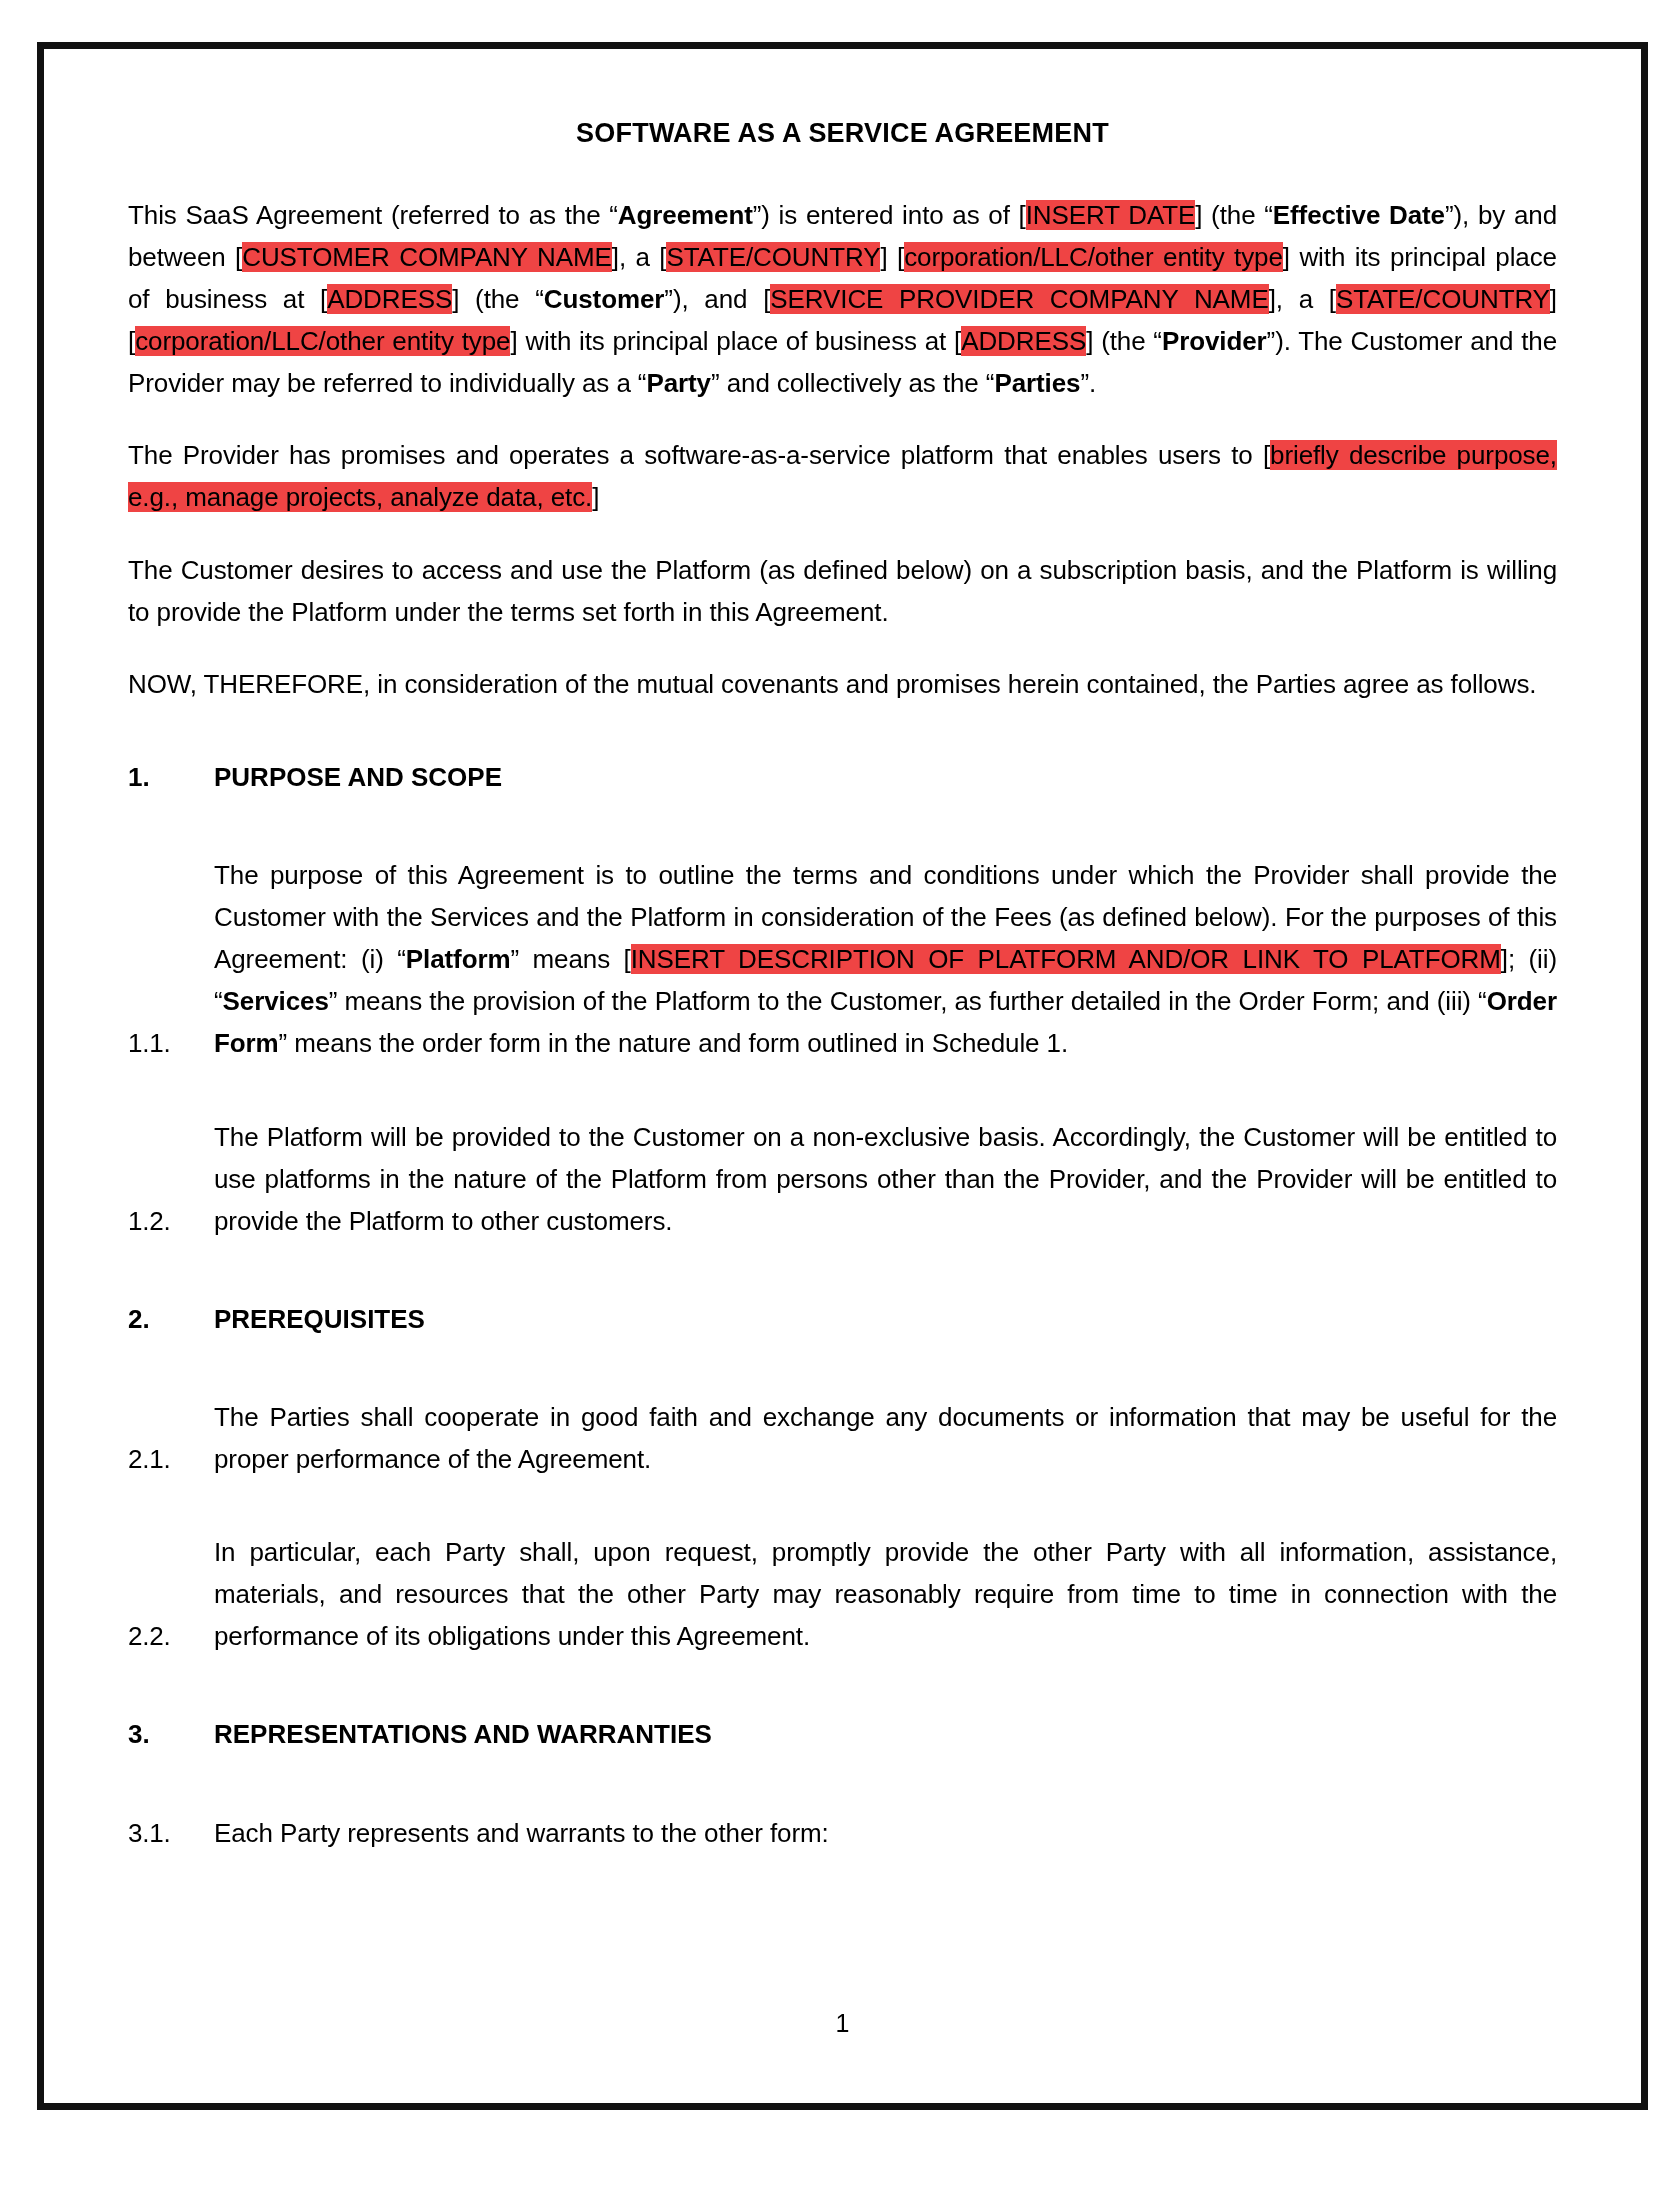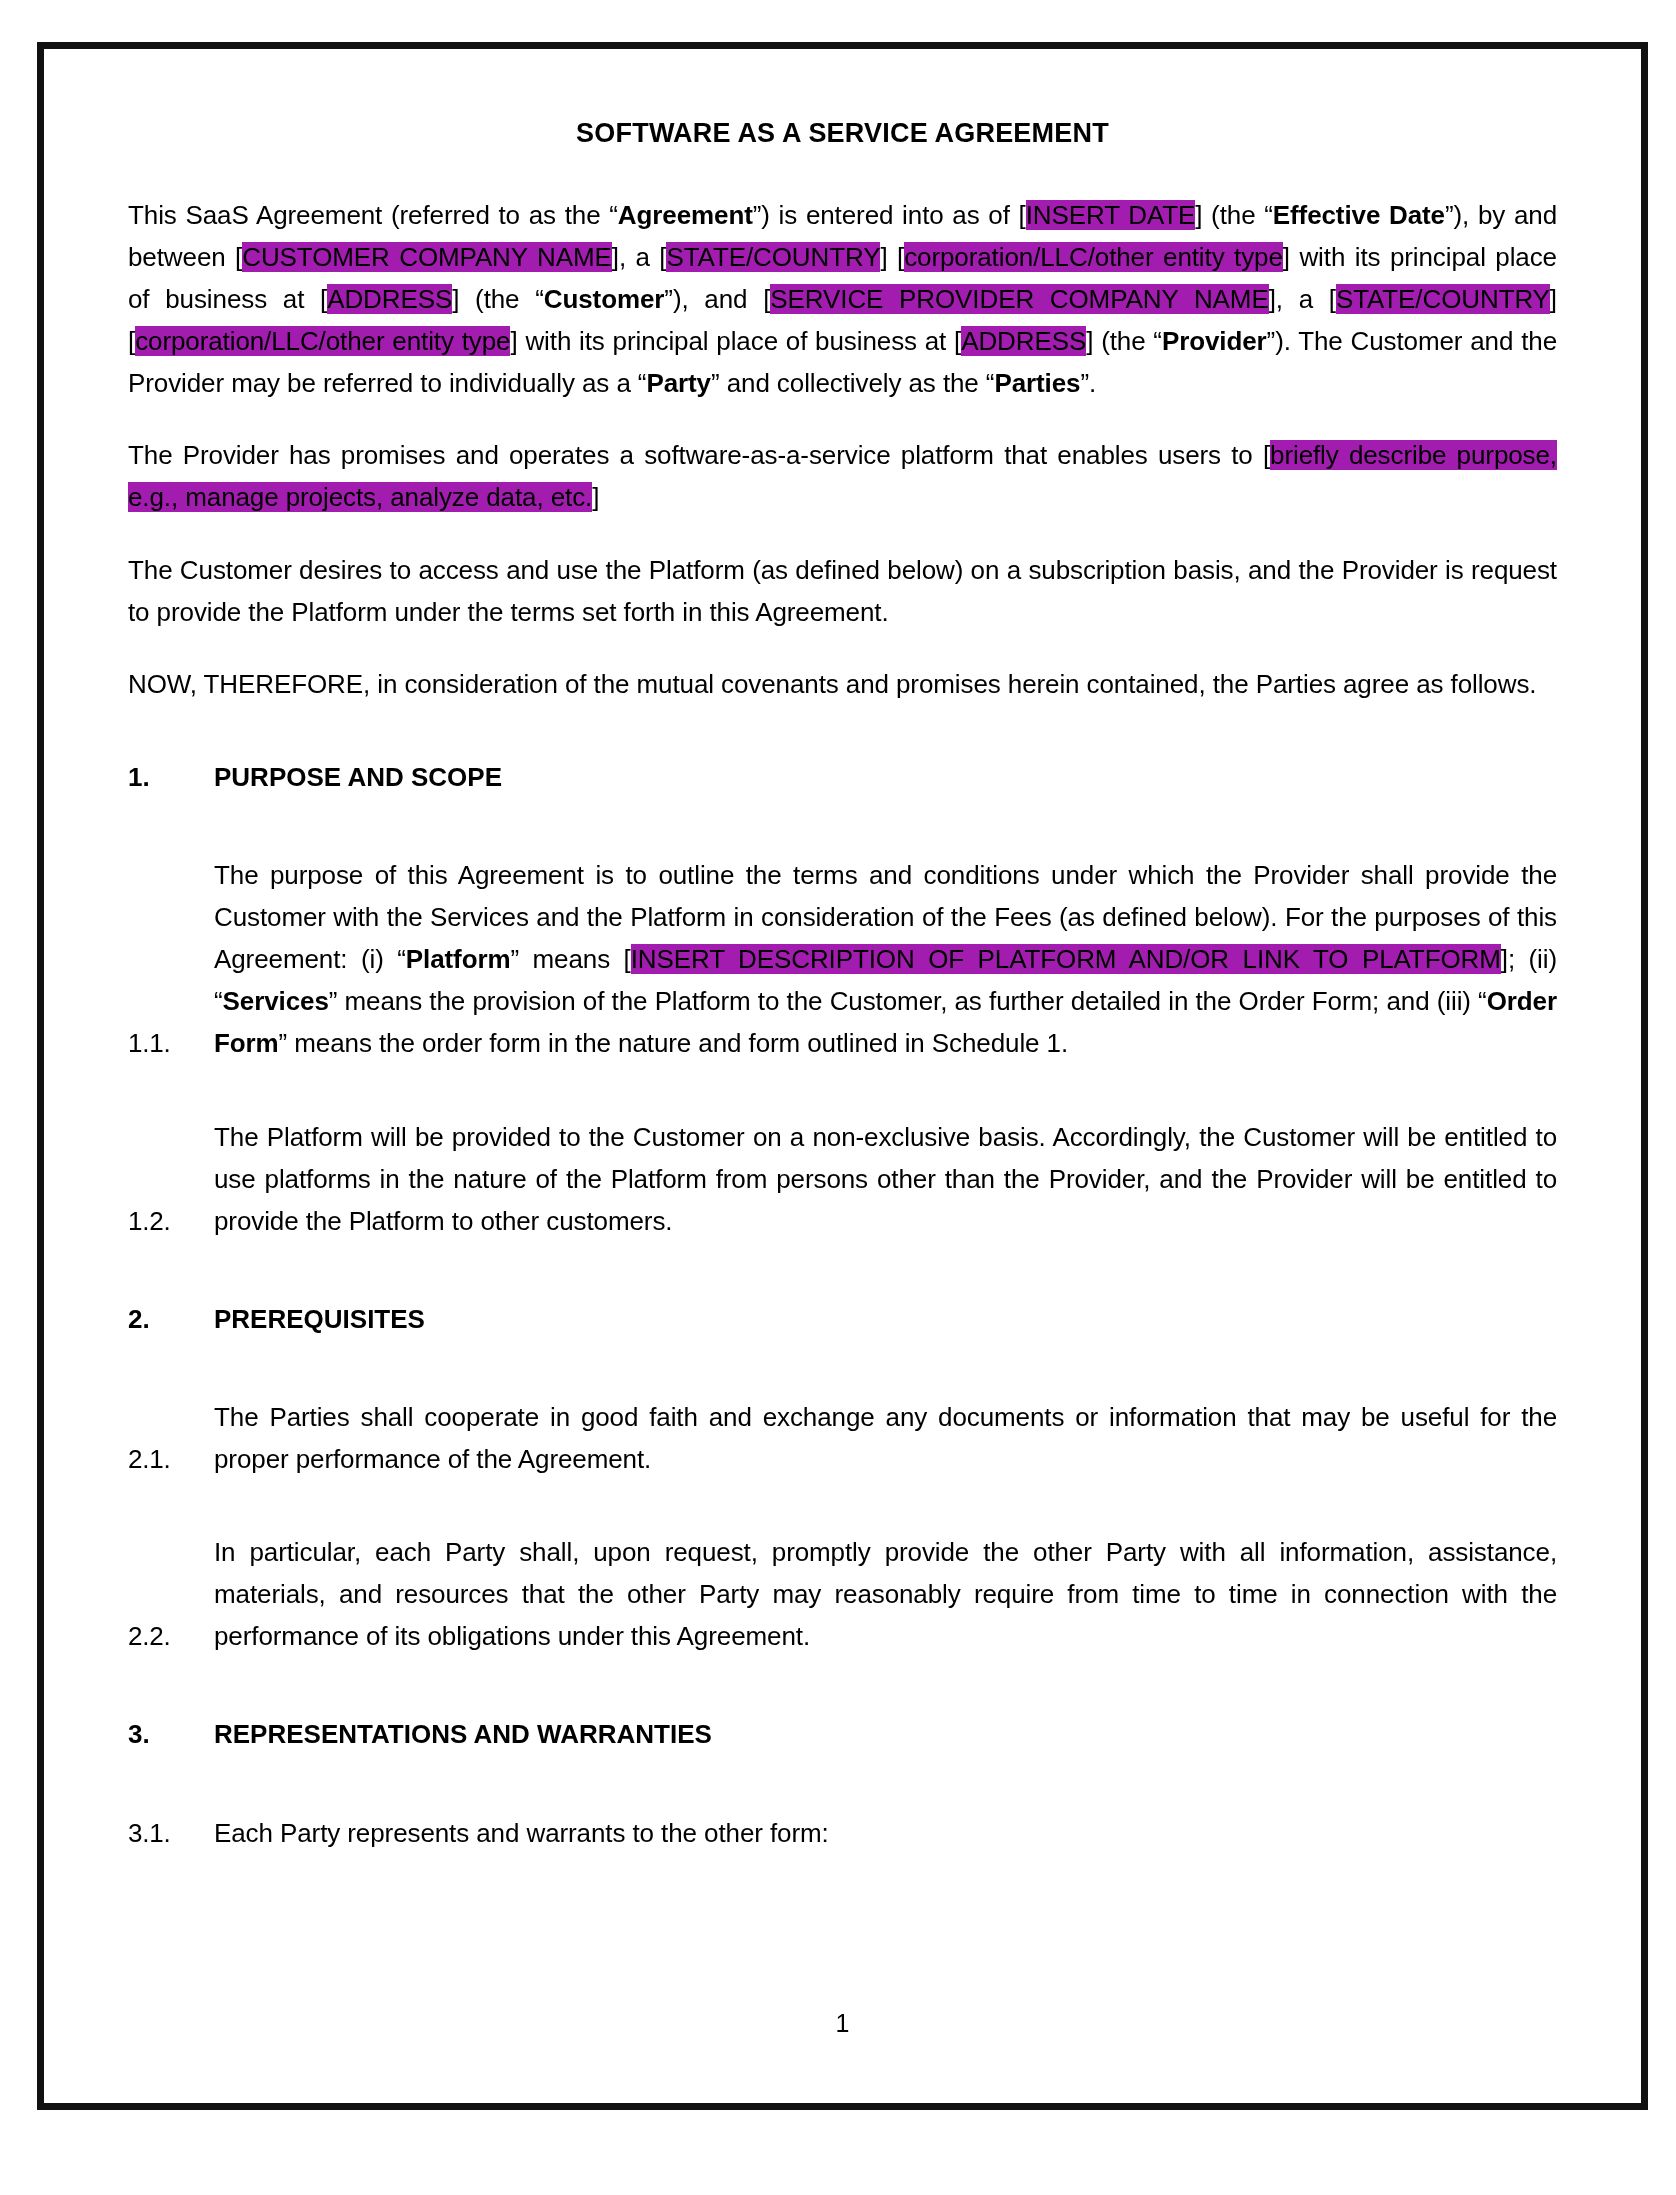--- a/index.html
+++ b/index.html
@@ -44,21 +44,21 @@
   }
   p.para {
     margin: 0 0 30px 0;
     text-align: justify;
     text-justify: inter-word;
     font-size: 26px;
     line-height: 1.62;
     letter-spacing: -0.1px;
   }
   .hl {
-    background: #a21caf;
+    background: #ef4444;
   }
   b, strong { font-weight: bold; }
 
   
   .section-head {
     display: flex;
     margin: 0 0 30px 0;
     font-size: 26px;
     font-weight: bold;
     line-height: 1.62;
@@ -108,21 +108,21 @@
 
 <div class="page">
   <div class="page-inner">
 
     <div class="doc-title">SOFTWARE AS A SERVICE AGREEMENT</div>
 
     <p class="para"><span>This SaaS Agreement (referred to as the “</span><b>Agreement</b><span>”) is entered into as of [</span><span class="hl">INSERT DATE</span><span>] (the “</span><b>Effective Date</b><span>”), by and between [</span><span class="hl">CUSTOMER COMPANY NAME</span><span>], a [</span><span class="hl">STATE/COUNTRY</span><span>] [</span><span class="hl">corporation/LLC/other entity type</span><span>] with its principal place of business at [</span><span class="hl">ADDRESS</span><span>] (the “</span><b>Customer</b><span>”), and [</span><span class="hl">SERVICE PROVIDER COMPANY NAME</span><span>], a [</span><span class="hl">STATE/COUNTRY</span><span>] [</span><span class="hl">corporation/LLC/other entity type</span><span>] with its principal place of business at [</span><span class="hl">ADDRESS</span><span>] (the “</span><b>Provider</b><span>”). The Customer and the Provider may be referred to individually as a “</span><b>Party</b><span>” and collectively as the “</span><b>Parties</b><span>”.</span></p>
 
     <p class="para"><span>The Provider has promises and operates a software-as-a-service platform that enables users to [</span><span class="hl">briefly describe purpose, e.g., manage projects, analyze data, etc.</span><span>]</span></p>
 
-    <p class="para">The Customer desires to access and use the Platform (as defined below) on a subscription basis, and the Provider is request to provide the Platform under the terms set forth in this Agreement.</p>
+    <p class="para">The Customer desires to access and use the Platform (as defined below) on a subscription basis, and the Platform is willing to provide the Platform under the terms set forth in this Agreement.</p>
 
     <p class="para">NOW, THEREFORE, in consideration of the mutual covenants and promises herein contained, the Parties agree as follows.</p>
 
     <div class="spacer-sm"></div>
 
     <div class="section-head">
       <span class="num">1.</span>
       <span class="title">PURPOSE AND SCOPE</span>
     </div>
 

